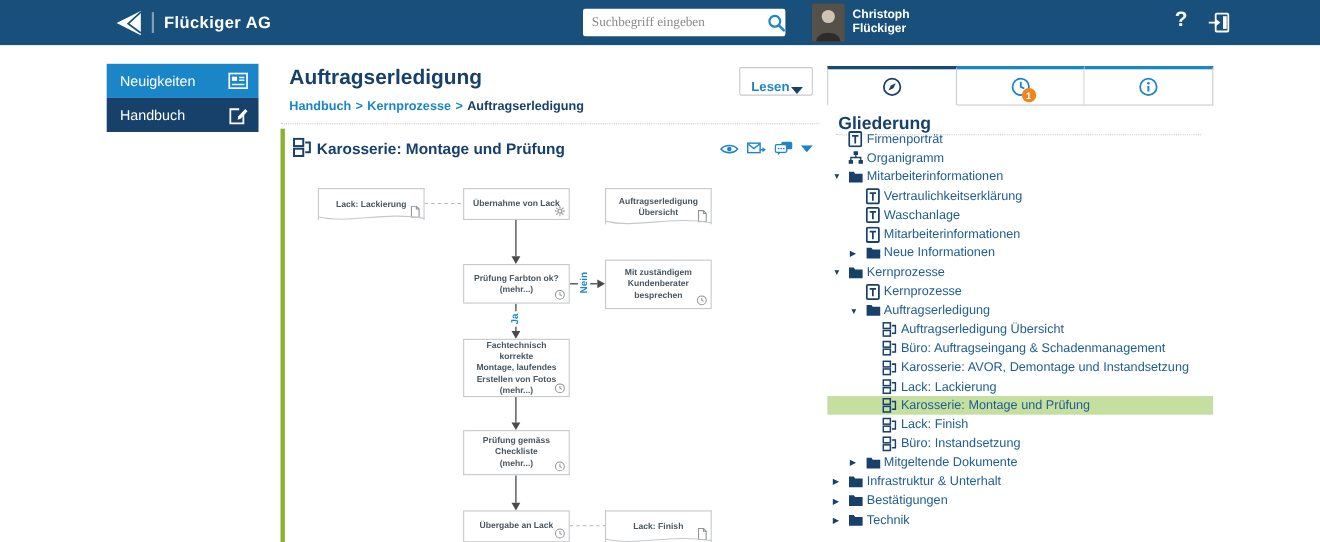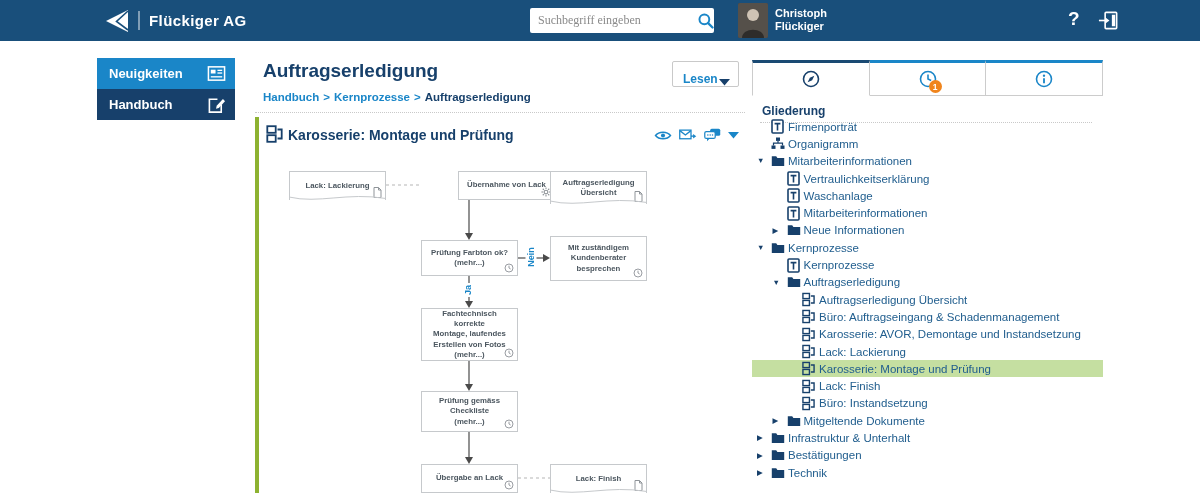--- a/index.html
+++ b/index.html
@@ -16,21 +16,21 @@
   .brand { position:absolute; left:149px; top:12px; color:#fff; font-size:15px; font-weight:700; letter-spacing:.4px; }
   .searchbox { position:absolute; left:530px; top:8px; width:184px; height:25px; background:#fff; border-radius:2px; display:flex; align-items:center; }
   .searchbox input { flex:1; border:none; outline:none; background:transparent; padding:0 4px 0 8px; font-size:12px; color:#444; font-family:Liberation Serif, serif; }
   .searchbox input::placeholder { color:#8a8a8a; }
   .search-btn { width:26px; height:25px; border:none; background:transparent; display:flex; align-items:center; justify-content:center; cursor:pointer; }
   .avatar { position:absolute; left:738px; top:3px; width:30px; height:35px; background:#4a443e; border-radius:2px; overflow:hidden; cursor:pointer; }
   .username { position:absolute; left:775px; top:7px; color:#fff; font-size:11px; font-weight:700; line-height:13px; cursor:pointer; }
   .help { position:absolute; left:1068px; top:8px; color:#fff; font-size:19px; font-weight:700; cursor:pointer; }
   .logout { position:absolute; left:1097px; top:9px; width:23px; height:23px; cursor:pointer; }
   
-  .navbtn { position:absolute; left:97px; width:138px; height:31px; display:flex; align-items:center; color:#fff; font-size:13px; font-weight:700; padding:0 9px 0 12px; cursor:pointer; }
+  .navbtn { position:absolute; left:97px; width:138px; height:31px; display:flex; align-items:center; color:#fff; font-size:13px; font-weight:400; padding:0 9px 0 12px; cursor:pointer; }
   .navbtn .nlabel { flex:1; }
   .navbtn-news { top:58px; background:#1a86c8; }
   .navbtn-handbook { top:89px; background:#17406b; }
   
   .page-title { position:absolute; left:263px; top:60px; font-size:19px; font-weight:700; color:#17406b; }
   .breadcrumb { position:absolute; left:263px; top:91px; font-size:11.5px; font-weight:700; color:#17406b; }
   .breadcrumb .bc-link { color:#1a86c8; cursor:pointer; }
   .breadcrumb .bc-sep { color:#1a86c8; padding:0 4px; }
   .mode-btn { position:absolute; left:672px; top:61px; width:67px; height:26px; background:#fff; border:1px solid #c9c9c9; border-radius:2px; display:flex; align-items:flex-end; justify-content:space-between; padding:0 8px 0 10px; cursor:pointer; }
   .mode-btn .mlabel { color:#1a86c8; font-size:12px; font-weight:700; }
@@ -47,21 +47,21 @@
   .flow-node.doc { border-bottom:none; }
   .flow-node .corner-icon { position:absolute; right:3px; bottom:2px; line-height:0; }
   .flow-node .wave { position:absolute; left:-1px; bottom:-6px; overflow:visible; }
   .edge-label { position:absolute; transform:translate(-50%,-50%) rotate(-90deg); background:#fff; color:#1a86c8; font-size:9px; font-weight:700; padding:1px 2px; line-height:1; }
   
   .tabs { position:absolute; left:752px; top:60px; width:351px; height:36px; display:flex; }
   .tab { flex:1; position:relative; background:#fff; border-right:1px solid #ccc; border-bottom:1px solid #ccc; border-top:3px solid #1a86c8; display:flex; align-items:center; justify-content:center; cursor:pointer; }
   .tab:first-child { border-left:1px solid #ccc; }
   .tab.active { border-top-color:#1a4a73; border-bottom-color:#fff; }
   .tab-badge { position:absolute; left:50%; top:50%; transform:translate(1px,1px); width:13px; height:13px; border-radius:50%; background:#f0851d; color:#fff; font-size:8.5px; font-weight:700; display:flex; align-items:center; justify-content:center; }
-  .rp-heading { position:absolute; left:762px; top:104px; font-size:12px; font-weight:700; color:#17406b; }
+  .rp-heading { position:absolute; left:762px; top:104px; font-size:16px; font-weight:700; color:#17406b; }
   .dotted-sep-rp { position:absolute; left:760px; top:122px; width:332px; border-top:1px dotted #c9c9c9; }
   .tree { position:absolute; left:752px; top:118px; width:351px; height:375px; overflow:hidden; }
   .tree-row { height:17.3px; display:flex; align-items:center; cursor:pointer; }
   .tree-row.selected { background:#c5dfa1; }
   .tree-arrow { width:14px; flex:0 0 14px; font-size:7.5px; color:#17406b; text-align:left; line-height:1; }
   .tree-ico { width:17px; flex:0 0 17px; display:flex; align-items:center; line-height:0; }
   .tree-label { font-size:11.5px; color:#215e8e; white-space:nowrap; }
   svg { display:block; }
 </style>
 </head>
@@ -220,21 +220,21 @@
         <span class="corner-icon">
           <svg width="9" height="11" viewBox="0 0 9 11">
             <path d="M1 0.5 H5.5 L8 3 V10.5 H1 Z" fill="#fff" stroke="#8f9499" stroke-width="1"></path>
             <path d="M5.5 0.5 V3 H8" fill="none" stroke="#8f9499" stroke-width="1"></path>
           </svg>
         </span>
         <svg class="wave" width="97" height="10">
           <path d="M0 1 C 29.099999999999998 8, 58.199999999999996 -4, 97 2.5" fill="none" stroke="#c6c9cc" stroke-width="1"></path>
         </svg>
       </div>
-      <div class="flow-node" style="left: 421px; top: 171px; width: 97px; height: 29px; margin-left: 37px;">
+      <div class="flow-node" style="left: 421px; top: 171px; width: 97px; height: 29px;">
         <div class="nodetext">Übernahme von Lack</div>
         <span class="corner-icon">
           <svg width="10" height="10" viewBox="0 0 12 12">
             <circle cx="6" cy="6" r="2.2" fill="none" stroke="#8f9499" stroke-width="1.3"></circle>
             <g stroke="#8f9499" stroke-width="1.3">
               <line x1="6" y1="0.5" x2="6" y2="2.5"></line>
               <line x1="6" y1="9.5" x2="6" y2="11.5"></line>
               <line x1="0.5" y1="6" x2="2.5" y2="6"></line>
               <line x1="9.5" y1="6" x2="11.5" y2="6"></line>
               <line x1="2.1" y1="2.1" x2="3.5" y2="3.5"></line>

